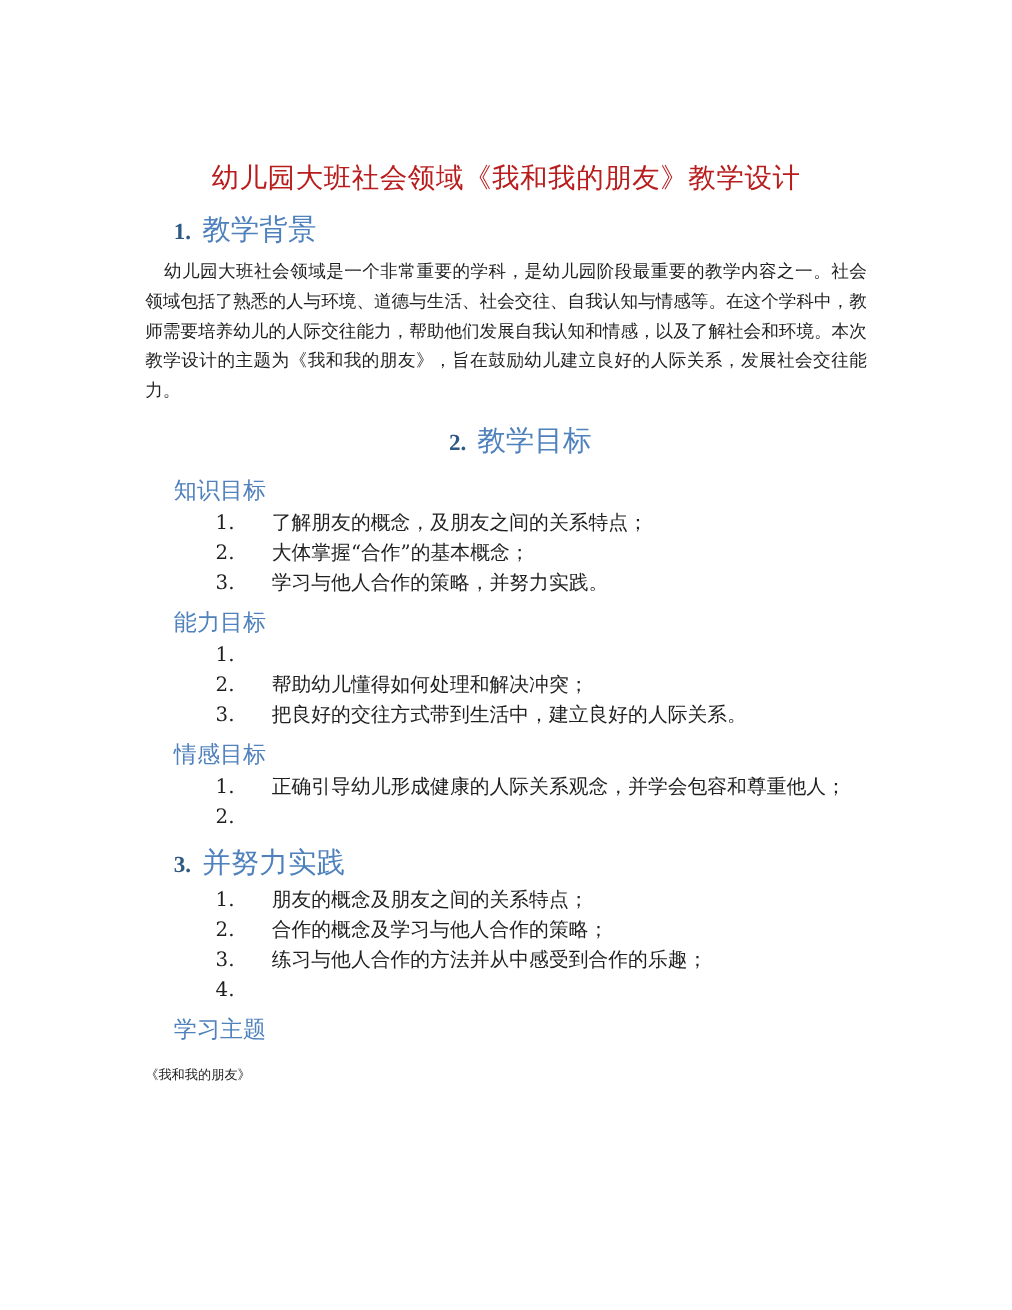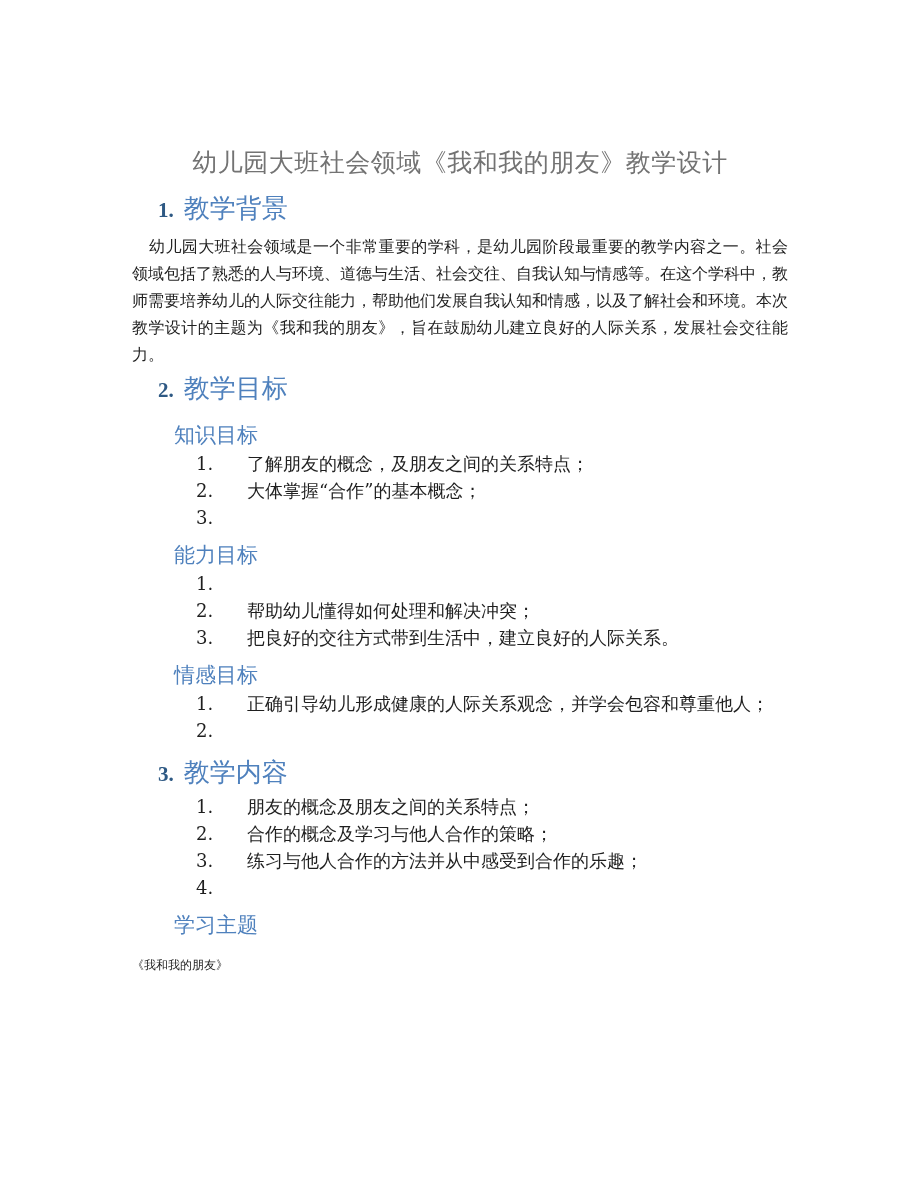--- a/index.html
+++ b/index.html
@@ -21,48 +21,48 @@
     padding: 0 132px;
     background: #ffffff;
   }
   .doc-title {
     margin: 146px 0 0 0;
     text-align: center;
     font-family: "Liberation Sans", "DejaVu Sans", sans-serif;
     font-size: 25px;
     line-height: 32px;
     font-weight: 400;
-    color: #737373;
+    color: #b91c1c;
     letter-spacing: 0.5px;
   }
   .h1 {
     margin: 14px 0 0 26px;
     font-family: Liberation Serif, serif;
     font-size: 26px;
     line-height: 34px;
     font-weight: 400;
     color: #4f81bd;
   }
-  .h1 + .h1, .h1.tight { margin-top: 4px; }
+  .h1 + .h1, .h1.tight { margin-top: 16px; text-align: center; }
   .h1-num {
     font-size: 21px;
     font-weight: 700;
     color: #2e5984;
     margin-right: 10px;
   }
   .para {
     margin: 6px 0 0 0;
     font-size: 16px;
     line-height: 27px;
     text-align: justify;
     text-indent: 17px;
     color: #1f1f1f;
   }
   .h2 {
-    margin: 14px 0 0 42px;
+    margin: 14px 0 0 26px;
     font-family: "Liberation Sans", "DejaVu Sans", sans-serif;
     font-size: 21px;
     line-height: 27px;
     font-weight: 400;
     color: #4f81bd;
   }
   .h2.after-list { margin-top: 10px; }
   .list {
     margin: 2px 0 0 0;
     padding: 0;
@@ -110,20 +110,21 @@
     <li>
       <span class="num">1.</span>
       <span class="txt">了解朋友的概念，及朋友之间的关系特点；</span>
     </li>
     <li>
       <span class="num">2.</span>
       <span class="txt">大体掌握“合作”的基本概念；</span>
     </li>
     <li>
       <span class="num">3.</span>
+      <span class="txt">学习与他人合作的策略，并努力实践。</span>
     </li>
   </ol>
 
   <div class="h2 after-list">能力目标</div>
   <ol class="list">
     <li>
       <span class="num">1.</span>
     </li>
     <li>
       <span class="num">2.</span>
@@ -140,21 +141,21 @@
     <li>
       <span class="num">1.</span>
       <span class="txt">正确引导幼儿形成健康的人际关系观念，并学会包容和尊重他人；</span>
     </li>
     <li>
       <span class="num">2.</span>
     </li>
   </ol>
 
   <div class="h1 sec3">
-    <span class="h1-num">3.</span><span>教学内容</span>
+    <span class="h1-num">3.</span><span>并努力实践</span>
   </div>
 
   <ol class="list">
     <li>
       <span class="num">1.</span>
       <span class="txt">朋友的概念及朋友之间的关系特点；</span>
     </li>
     <li>
       <span class="num">2.</span>
       <span class="txt">合作的概念及学习与他人合作的策略；</span>

